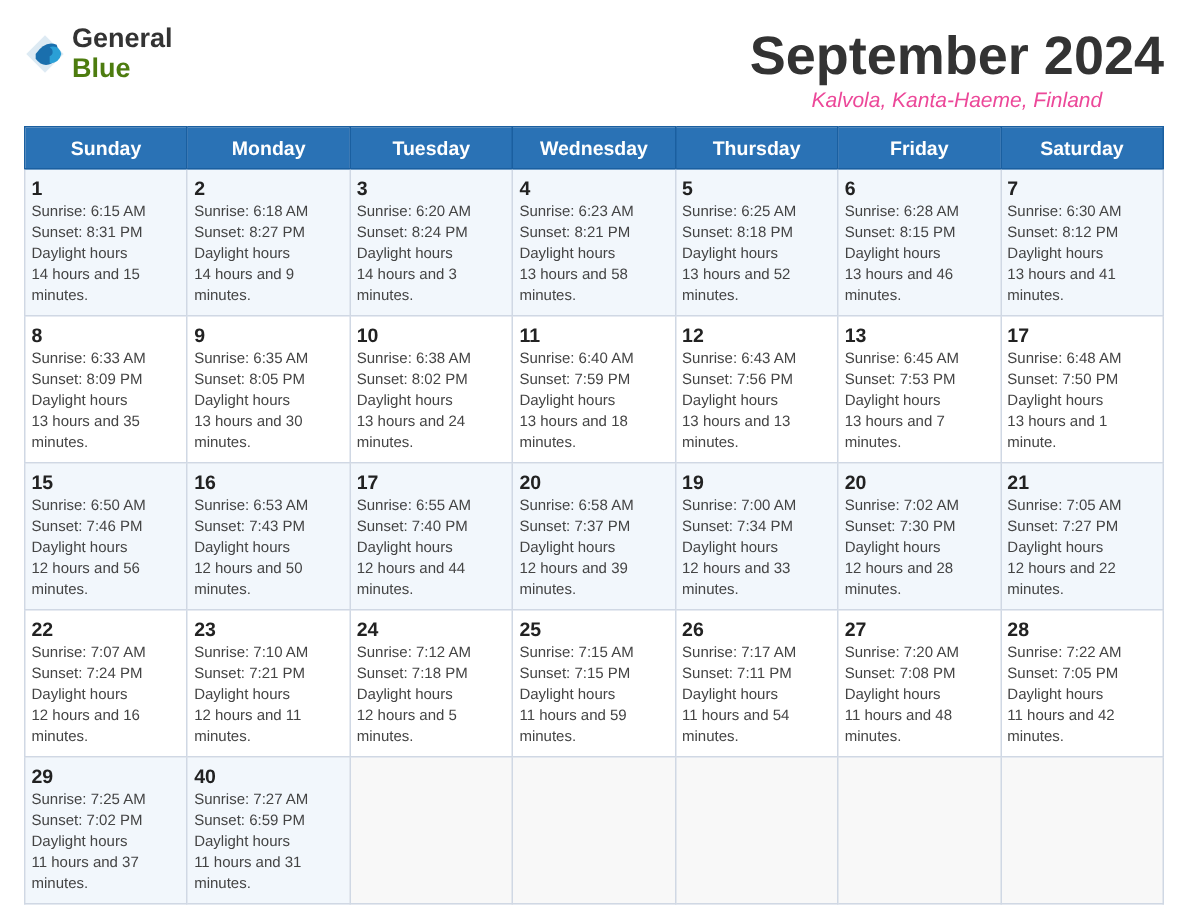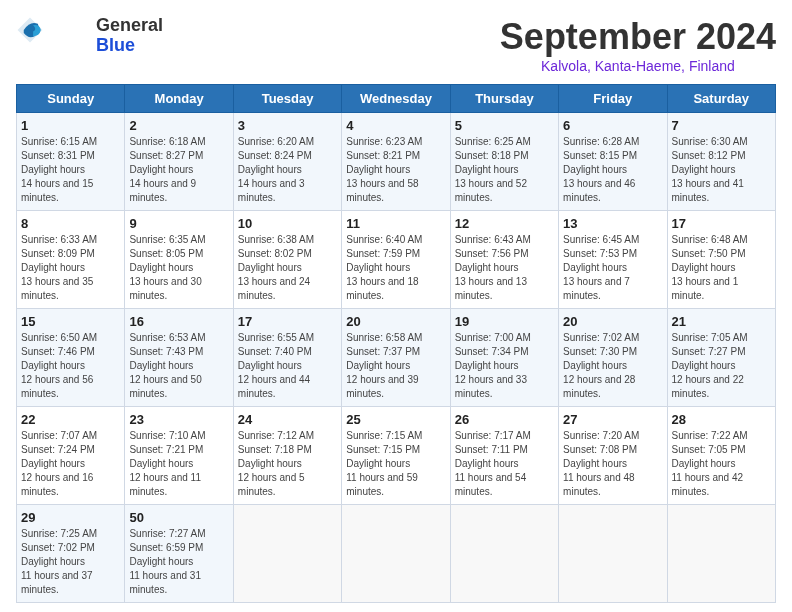--- a/index.html
+++ b/index.html
@@ -11,54 +11,54 @@
       padding: 16px;
     }
     .header {
       display: flex;
       align-items: flex-start;
       justify-content: space-between;
       margin-bottom: 10px;
     }
     .logo {
       display: flex;
-      align-items: flex-start;
-      gap: 48px;
+      align-items: center;
     }
     .logo-text {
       display: flex;
       flex-direction: column;
       line-height: 1.1;
     }
     .logo-general {
       font-size: 18px;
       font-weight: bold;
       color: #333;
     }
     .logo-blue {
       font-size: 18px;
       font-weight: bold;
-      color: #1d4ed8;
+      color: #4d7c0f;
     }
     .logo-icon {
       width: 28px;
       height: 28px;
       margin-right: 4px;
     }
     .title-block {
       text-align: center;
     }
     .month-title {
       font-size: 36px;
       font-weight: bold;
       color: #333;
     }
     .subtitle {
       font-size: 14px;
-      color: #6d28d9;
+      color: #ec4899;
+      font-style: italic;
     }
     table {
       width: 100%;
       border-collapse: collapse;
     }
     thead tr {
       background-color: #2a72b5;
       color: #fff;
     }
     thead th {
@@ -398,21 +398,21 @@
         <td>
         <span class="day-num">29</span>
         <div class="day-info">
           Sunrise: 7:25 AM<br>
           Sunset: 7:02 PM<br>
           Daylight hours<br>
           11 hours and 37 minutes.
         </div>
       </td>
         <td>
-        <span class="day-num">50</span>
+        <span class="day-num">40</span>
         <div class="day-info">
           Sunrise: 7:27 AM<br>
           Sunset: 6:59 PM<br>
           Daylight hours<br>
           11 hours and 31 minutes.
         </div>
       </td>
         <td class="empty-cell"></td>
         <td class="empty-cell"></td>
         <td class="empty-cell"></td>

